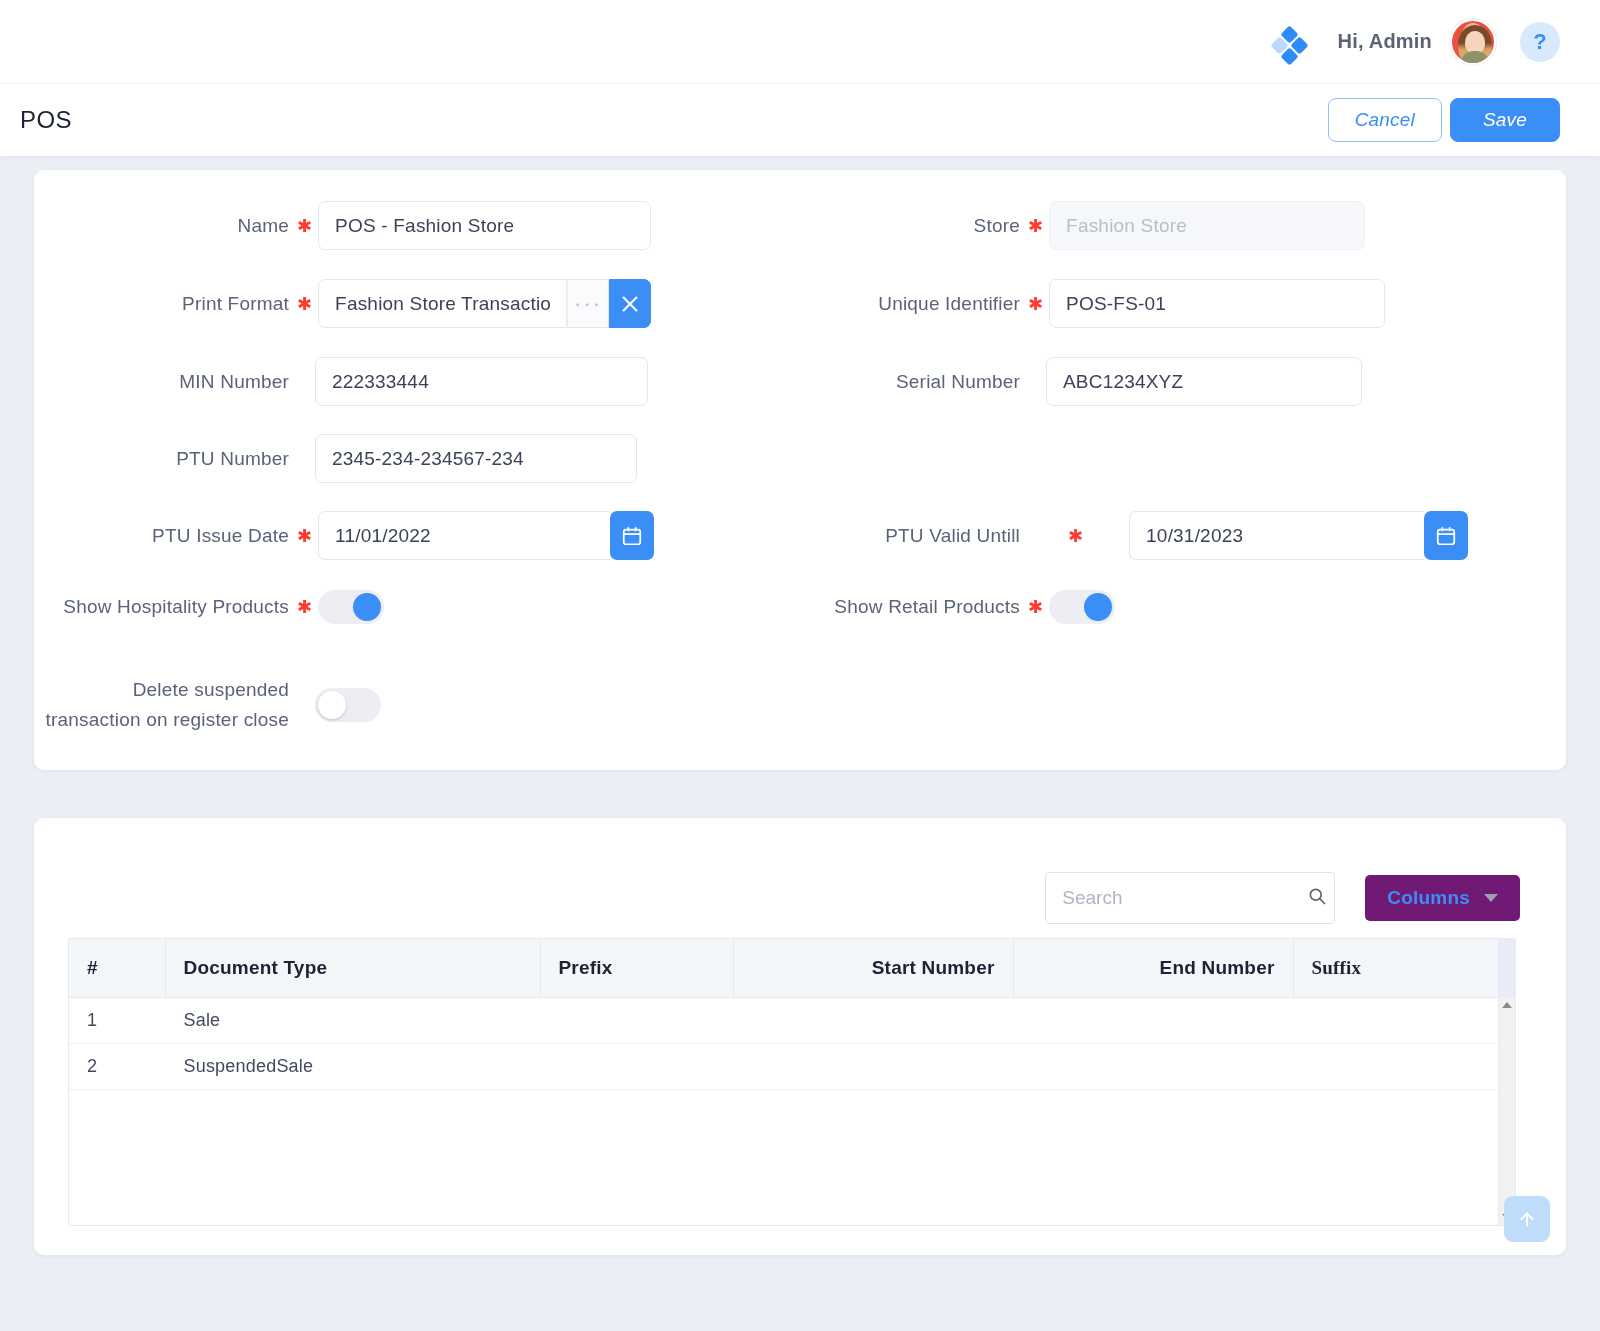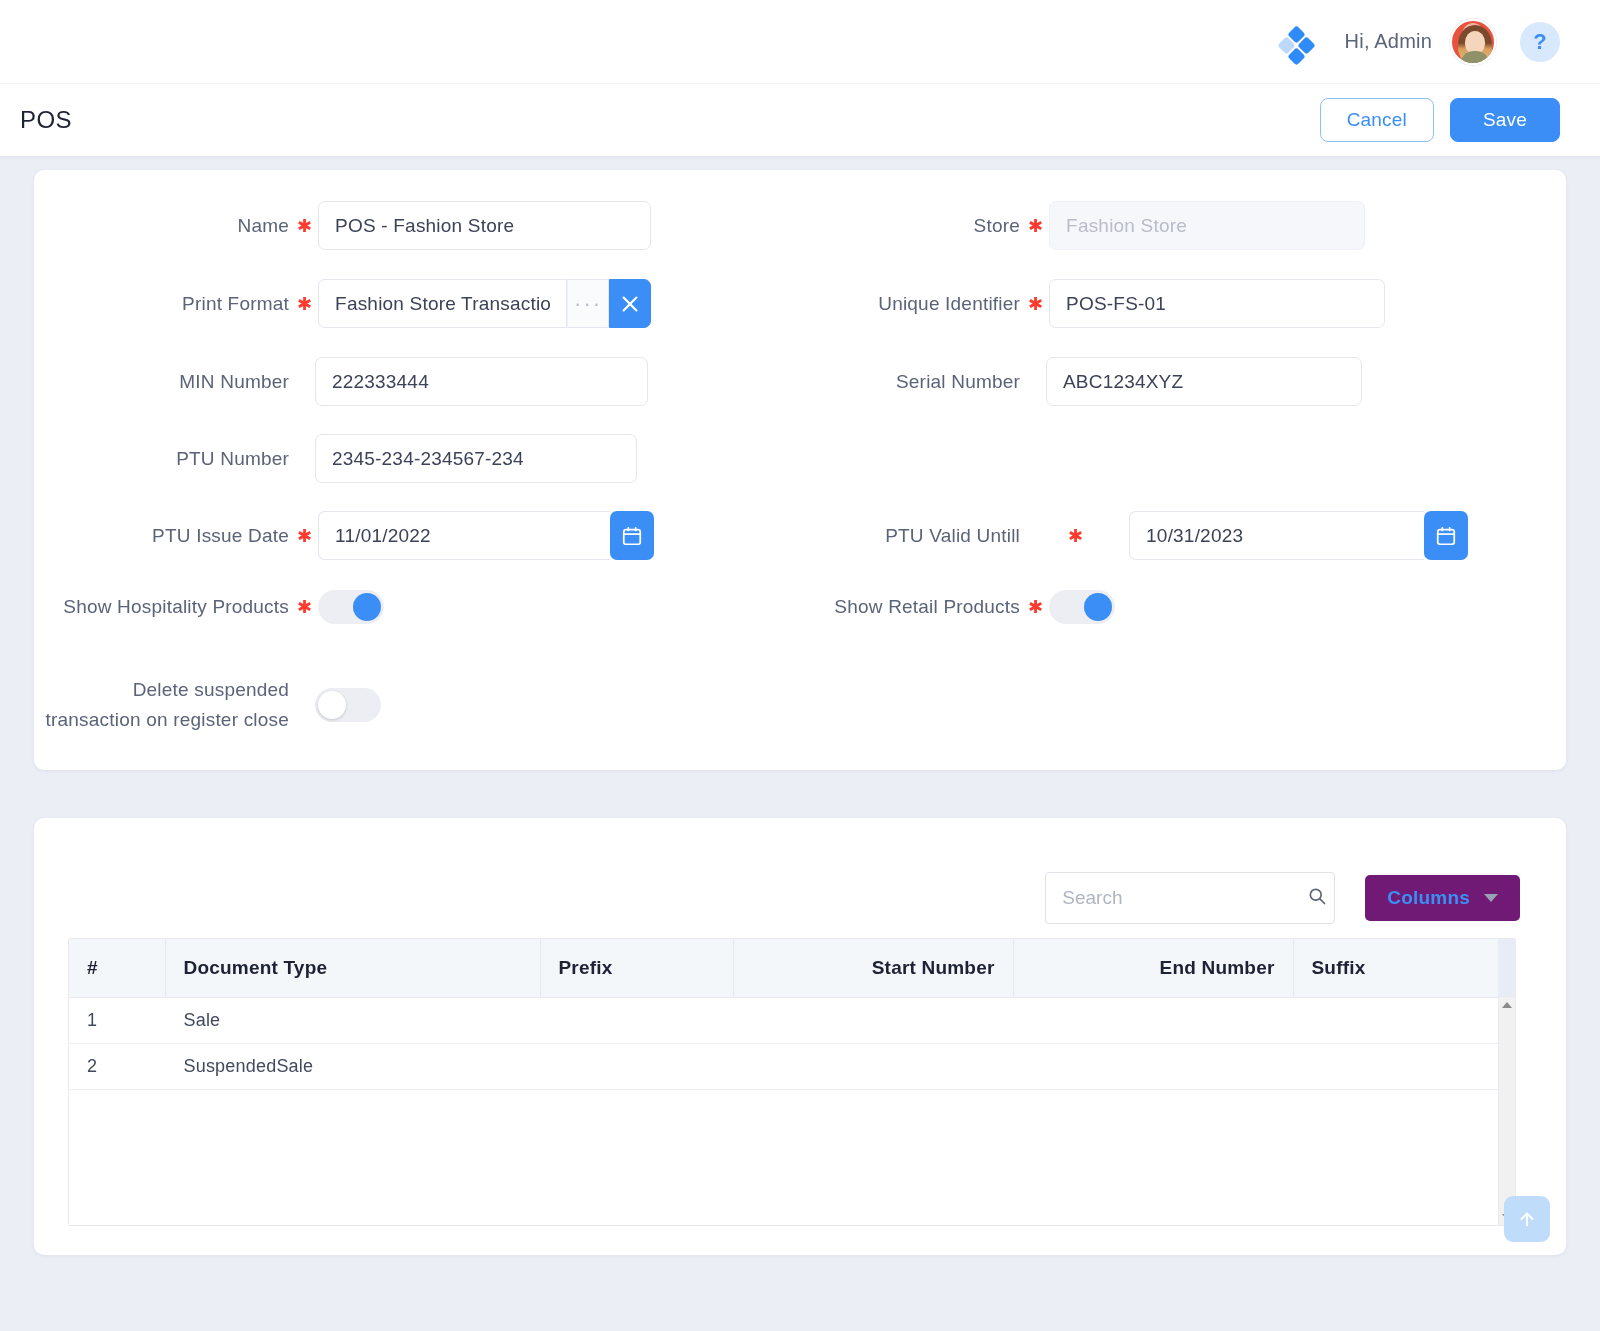--- a/index.html
+++ b/index.html
@@ -18,21 +18,21 @@
     display: flex; align-items: center; justify-content: flex-end;
     padding-right: 40px; gap: 0px;
     border-bottom: 1px solid #f2f3f8;
   }
   .logo-dots { width: 44px; height: 44px; position: relative; margin-right: 32px; }
   .dot { position: absolute; width: 13px; height: 13px; background: #2f8bf7; transform: rotate(45deg); border-radius: 3px; }
   .dot.d-top   { left: 21px; top: 8px;  }
   .dot.d-mid   { left: 11px; top: 19px; background:#bcd9fb; }
   .dot.d-right { left: 31px; top: 19px; background:#2f8bf7; }
   .dot.d-bot   { left: 21px; top: 30px; }
-  .greeting { font-size: 20px; color: #5b6379; margin-right: 18px; letter-spacing: .2px; }
+  .greeting { font-size: 20px; color: #5b6379; margin-right: 18px; letter-spacing: .2px; font-weight: bold; }
   .avatar {
     width: 46px; height: 46px; border-radius: 50%;
     background: radial-gradient(circle at 50% 30%, #f3b2a0 0 28%, #e8523f 30% 100%);
     position: relative; overflow: hidden; border: 2px solid #fff;
     box-shadow: 0 0 0 1px #eee;
   }
   .avatar .hair { position:absolute; left:6px; top:4px; width:34px; height:40px;
     background: linear-gradient(#7a4a2c 0 45%, #d8a15f 60%, #e4bd84 100%);
     border-radius: 50% 50% 45% 45%; }
   .avatar .face { position:absolute; left:13px; top:10px; width:20px; height:23px;
@@ -46,21 +46,21 @@
   }
 
   
   .pageheader {
     position:absolute; left:0; top:84px; width:1600px; height:72px;
     background:#ffffff; display:flex; align-items:center;
     padding: 0 40px 0 20px; justify-content:space-between;
     box-shadow: 0 2px 4px rgba(30,40,80,.045);
   }
   .page-title { font-size: 24px; color:#1e2235; letter-spacing:.4px; }
-  .hdr-actions { display:flex; align-items:flex-end; gap:16px; }
+  .hdr-actions { display:flex; align-items:flex-end; gap:8px;font-style:italic; }
   .btn {
     font-size:19px; border-radius:8px; padding: 0 26px; height:44px;
     display:flex; align-items:center; justify-content:center; cursor:pointer;
     letter-spacing:.2px;
   }
   .btn-cancel { background:#fff; color:#3b8ef5; border:1px solid #8fc0f8; }
   .btn-save   { background:#3b8ef5; color:#fff; border:1px solid #3b8ef5; min-width:110px; }
 
   
   .card {
@@ -134,21 +134,21 @@
     border:1px solid #e8eaf1; border-radius:2px; overflow:hidden; display:flex;
   }
   .table-main { flex:1; display:flex; flex-direction:column; }
   table { width:100%; border-collapse:collapse; table-layout:fixed; }
   thead th {
     background:#f4f7fa; height:58px; font-size:19px; color:#1e2235; font-weight:bold;
     text-align:left; padding:0 18px; border-bottom:1px solid #e8eaf1;
     border-right:1px solid #e8eaf1; letter-spacing:.2px;
   }
   thead th.num { text-align:right; }
-  thead th:last-child { border-right:none; }
+  thead th:last-child { border-right:none;font-family:Liberation Serif, serif; }
   tbody td {
     height:46px; font-size:18px; color:#434a5e; padding:0 18px;
     border-bottom:1px solid #eef0f5; border-right:1px solid transparent;
     letter-spacing:.2px;
   }
   .col-idx { width:96px; }
   .col-doc { width:375px; }
   .col-pre { width:193px; }
   .col-sta { width:280px; }
   .col-end { width:280px; }

